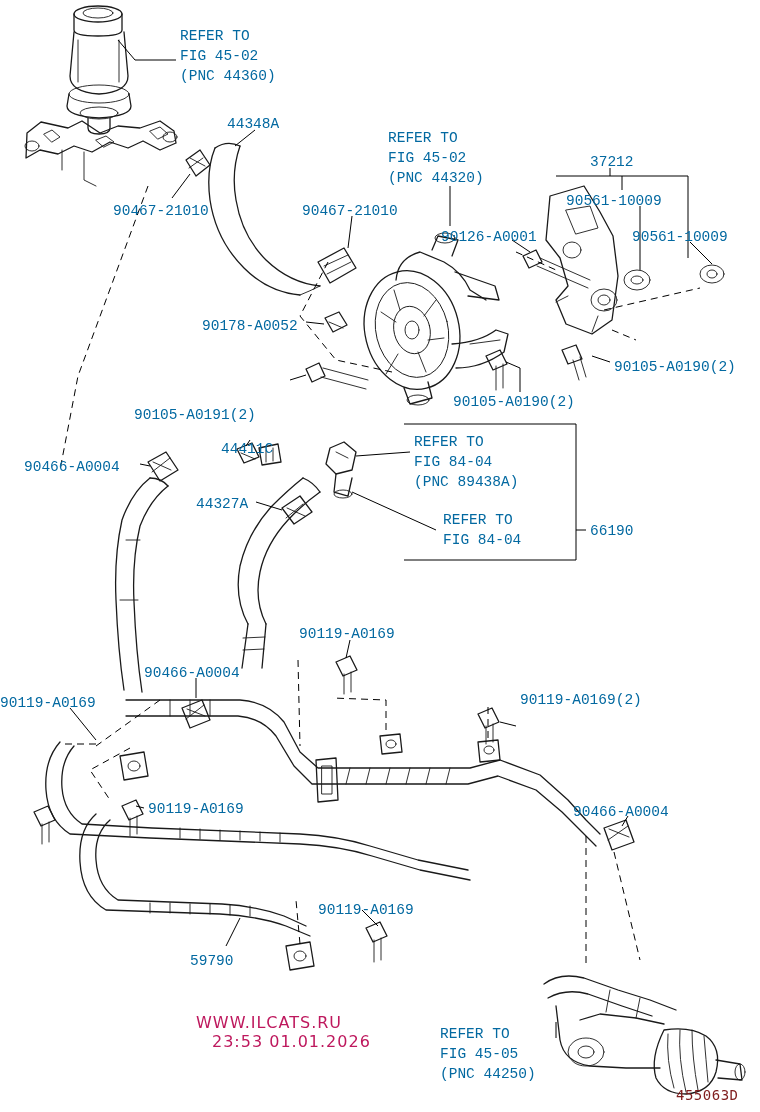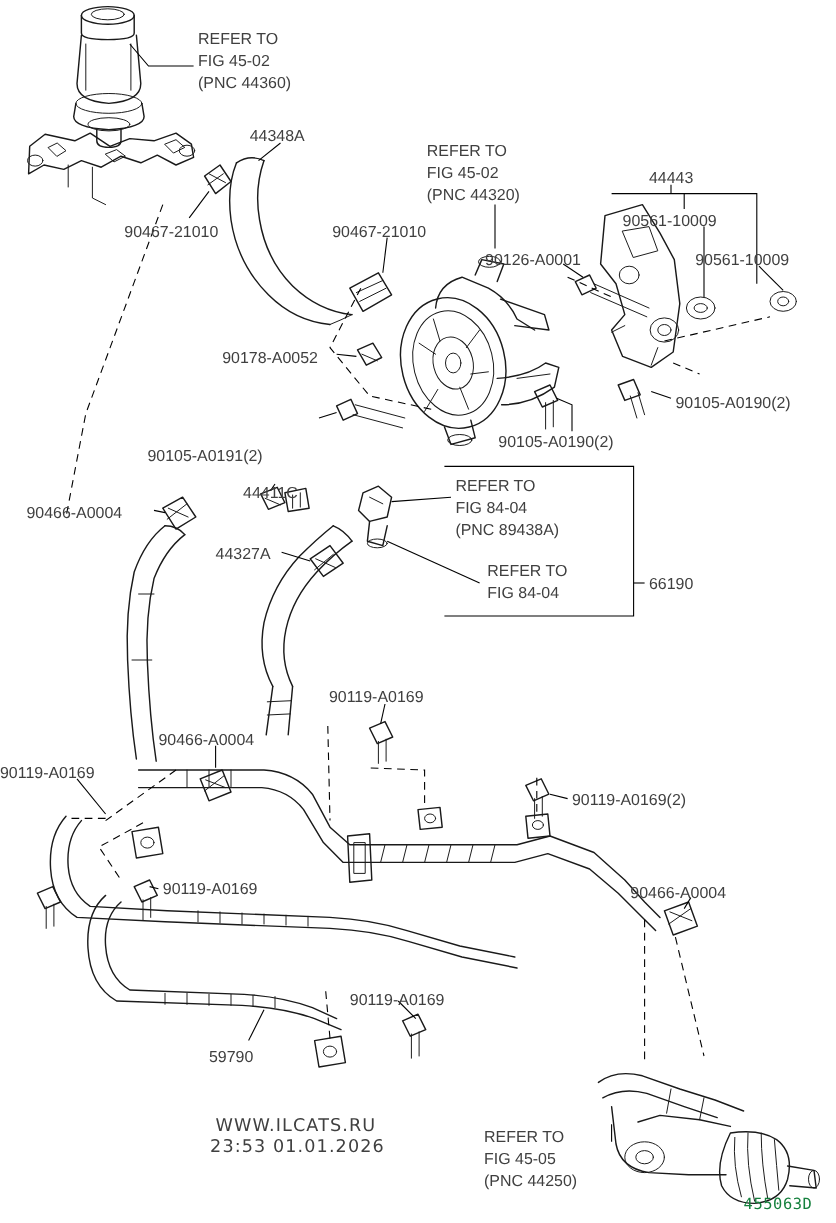--- a/index.html
+++ b/index.html
@@ -10,50 +10,50 @@
   #page {
     position: relative;
     width: 760px;
     height: 1112px;
     background: #ffffff;
     overflow: hidden;
     font-family: "DejaVu Sans Mono", "Liberation Mono", monospace;
   }
   .lbl {
     position: absolute;
-    font-family: Liberation Sans, sans-serif;
+    font-family: Liberation Mono, monospace;
     font-size: 14.5px;
     letter-spacing: 0px;
-    color: #404040;
+    color: #0369a1;
     white-space: pre;
     line-height: 19px;
   }
   .lbl.multi { line-height: 20px; }
   svg.art {
     position: absolute;
     left: 0;
     top: 0;
     width: 760px;
     height: 1112px;
     pointer-events: none;
   }
   .wm {
     position: absolute;
-    color: #404040;
+    color: #be185d;
     font-family: "DejaVu Sans", "Liberation Sans", sans-serif;
     font-size: 16px;
     letter-spacing: 1px;
     white-space: pre;
     line-height: 21px;
   }
   .code {
     position: absolute;
     font-family: "DejaVu Sans Mono", "Liberation Mono", monospace;
     font-size: 14px;
-    color: #15803d;
+    color: #7f1d1d;
     letter-spacing: 0.5px;
   }
   .leader { stroke: #000; stroke-width: 1; fill: none; }
   .dash { stroke: #000; stroke-width: 1; fill: none; stroke-dasharray: 7 5; }
   .part { stroke: #1a1a1a; stroke-width: 1.3; fill: none; stroke-linecap: round; stroke-linejoin: round; }
   .thin { stroke: #1a1a1a; stroke-width: 0.9; fill: none; stroke-linecap: round; stroke-linejoin: round; }
   .box { stroke: #000; stroke-width: 1; fill: none; }
 </style>
 </head>
 <body>
@@ -380,21 +380,21 @@
   </svg>
 
   <div id="labels-layer">
       <div class="lbl multi" style="left: 180px; top: 26px;">REFER TO
 FIG 45-02
 (PNC 44360)</div>
       <div class="lbl" style="left: 227px; top: 115px;">44348A</div>
       <div class="lbl multi" style="left: 388px; top: 128px;">REFER TO
 FIG 45-02
 (PNC 44320)</div>
-      <div class="lbl" style="left: 590px; top: 153px;">44443</div>
+      <div class="lbl" style="left: 590px; top: 153px;">37212</div>
       <div class="lbl" style="left: 566px; top: 192px;">90561-10009</div>
       <div class="lbl" style="left: 113px; top: 202px;">90467-21010</div>
       <div class="lbl" style="left: 302px; top: 202px;">90467-21010</div>
       <div class="lbl" style="left: 632px; top: 228px;">90561-10009</div>
       <div class="lbl" style="left: 441px; top: 228px; text-align: center;">90126-A0001</div>
       <div class="lbl" style="left: 190px; top: 317px; margin-left: 12px;">90178-A0052</div>
       <div class="lbl" style="left: 614px; top: 358px;">90105-A0190(2)</div>
       <div class="lbl" style="left: 134px; top: 406px;">90105-A0191(2)</div>
       <div class="lbl" style="left: 453px; top: 393px;">90105-A0190(2)</div>
       <div class="lbl" style="left: 221px; top: 440px;">44411C</div>
@@ -402,27 +402,27 @@
 FIG 84-04
 (PNC 89438A)</div>
       <div class="lbl" style="left: 24px; top: 458px;">90466-A0004</div>
       <div class="lbl" style="left: 196px; top: 495px;">44327A</div>
       <div class="lbl multi" style="left: 443px; top: 510px;">REFER TO
 FIG 84-04</div>
       <div class="lbl" style="left: 590px; top: 522px;">66190</div>
       <div class="lbl" style="left: 299px; top: 625px;">90119-A0169</div>
       <div class="lbl" style="left: 144px; top: 664px;">90466-A0004</div>
       <div class="lbl" style="left: 0px; top: 694px;">90119-A0169</div>
-      <div class="lbl" style="left: 520px; top: 719px;">90119-A0169(2)</div>
+      <div class="lbl" style="left: 520px; top: 691px;">90119-A0169(2)</div>
       <div class="lbl" style="left: 573px; top: 803px;">90466-A0004</div>
       <div class="lbl" style="left: 148px; top: 800px;">90119-A0169</div>
       <div class="lbl" style="left: 318px; top: 901px;">90119-A0169</div>
       <div class="lbl" style="left: 190px; top: 952px;">59790</div>
       <div class="lbl multi" style="left: 440px; top: 1024px;">REFER TO
 FIG 45-05
 (PNC 44250)</div>
     </div>
 
   <div class="wm" style="left:196px; top:1012px;">WWW.ILCATS.RU</div>
-  <div class="wm" style="left:191px; top:1031px;">23:53 01.01.2026</div>
+  <div class="wm" style="left:212px; top:1031px;">23:53 01.01.2026</div>
   <div class="code" style="left:676px; top:1087px;">455063D</div>
 
 </div>
 
 </body></html>

